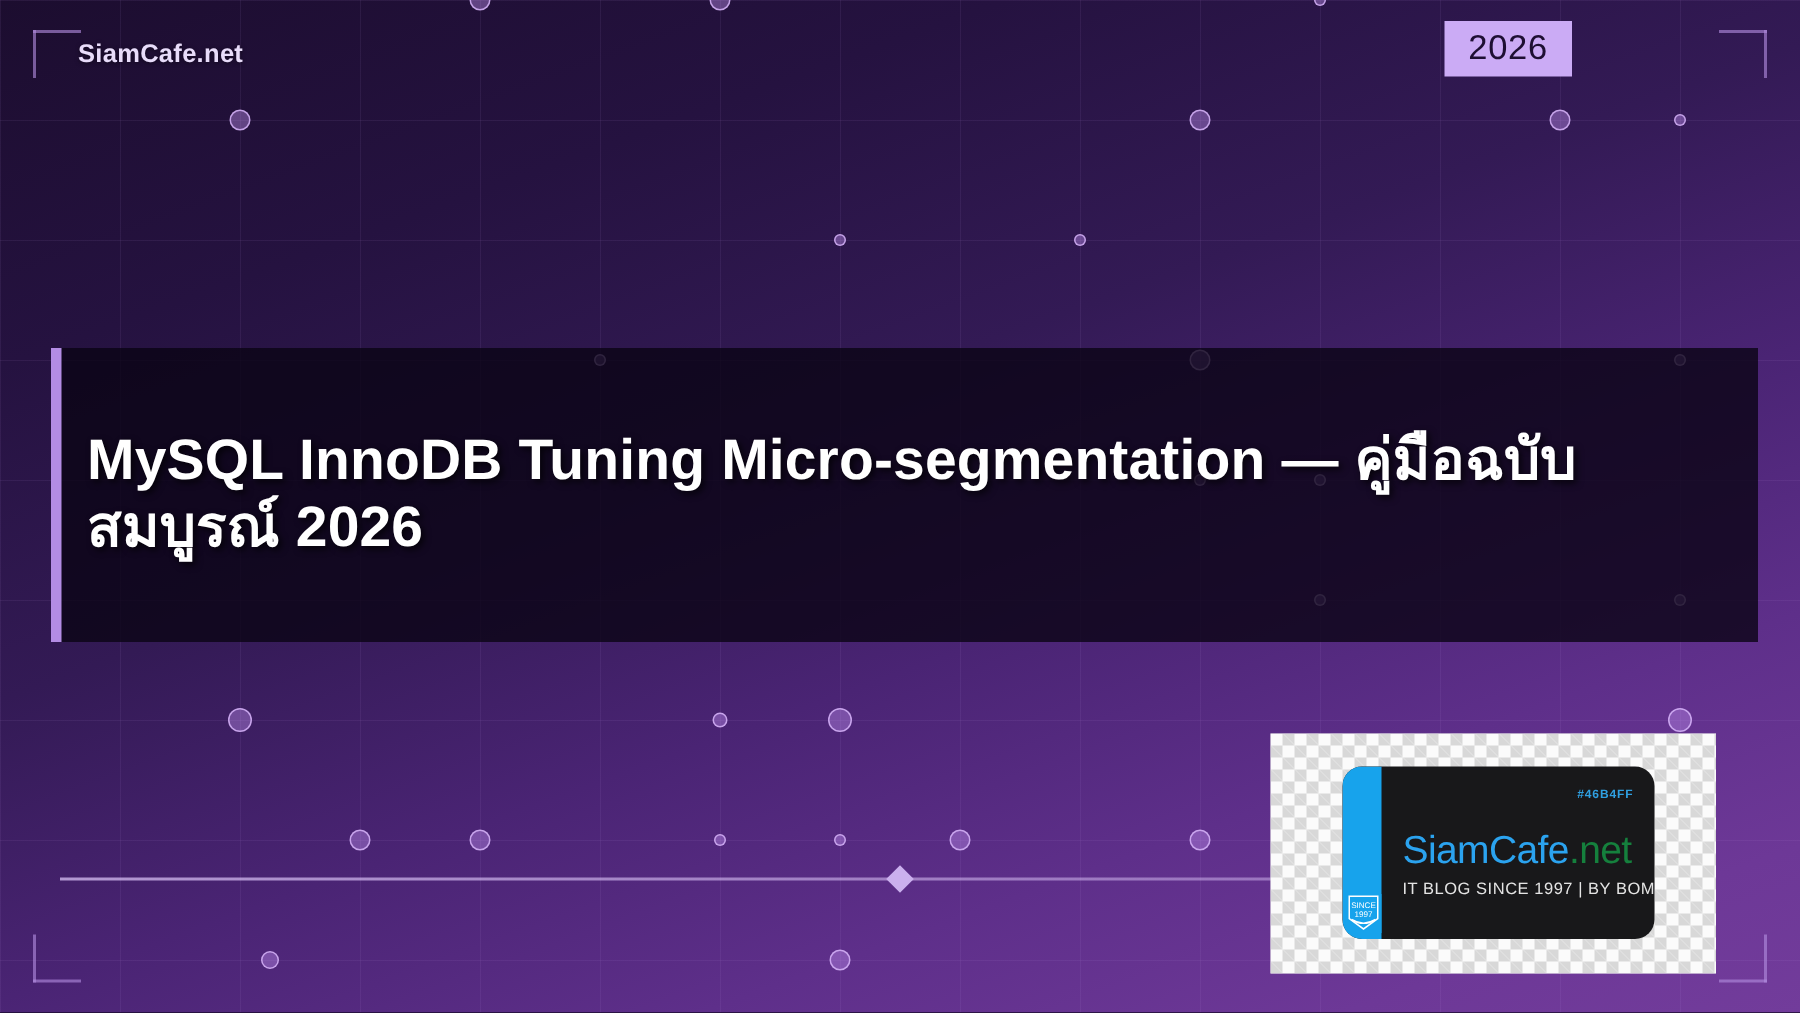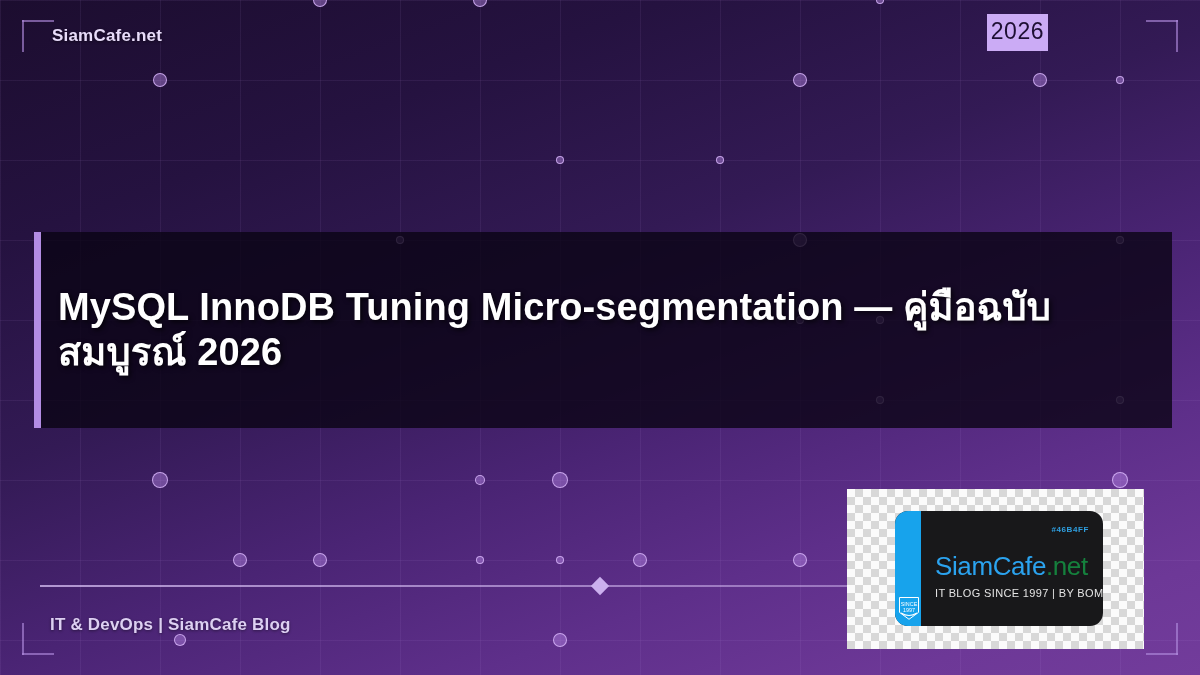--- a/index.html
+++ b/index.html
@@ -74,21 +74,21 @@
     color:#e8dcfa;
     letter-spacing:.2px;
     text-shadow:0 1px 3px rgba(0,0,0,.5);
   }
 
   .year-badge {
     position:absolute; right:152px; top:14px;
     background:#cbabf5;
     color:#1e0f33;
     font-size:23px;
-    padding:6px 4px 8px;
+    padding:6px 16px 8px;
     letter-spacing:.5px;
     line-height:1;
   }
 
   
   .title-band {
     position:absolute;
     left:34px; top:232px;
     width:1138px; height:196px;
     background:rgba(10,4,20,.80);
@@ -250,21 +250,20 @@
   <div class="brand">SiamCafe.net</div>
   <div class="year-badge">2026</div>
 
   <div class="title-band">
     <div class="accent-bar"></div>
     <div class="title-text">MySQL InnoDB Tuning Micro-segmentation — คู่มือฉบับสมบูรณ์ 2026</div>
   </div>
 
   <div class="divider"></div>
   <div class="diamond"></div>
-  <div class="footer-text">IT &amp; DevOps | SiamCafe Blog</div>
 
   <div class="logo-card">
     <div class="logo-inner">
       <div class="logo-stripe"></div>
       <div class="since-badge">
         <svg width="24" height="26" viewBox="0 0 24 26">
           <path d="M1 0 H23 V17 L12 25 L1 17 Z" fill="#17a3ec"></path>
           <path d="M2.5 1.5 H21.5 V16.4 L12 23.3 L2.5 16.4 Z" fill="none" stroke="#ffffff" stroke-width="1"></path>
           <text x="12" y="9.5" font-family="Liberation Sans, sans-serif" font-size="5.4" fill="#ffffff" text-anchor="middle">SINCE</text>
           <text x="12" y="15.6" font-family="Liberation Sans, sans-serif" font-size="5.4" fill="#ffffff" text-anchor="middle">1997</text>

